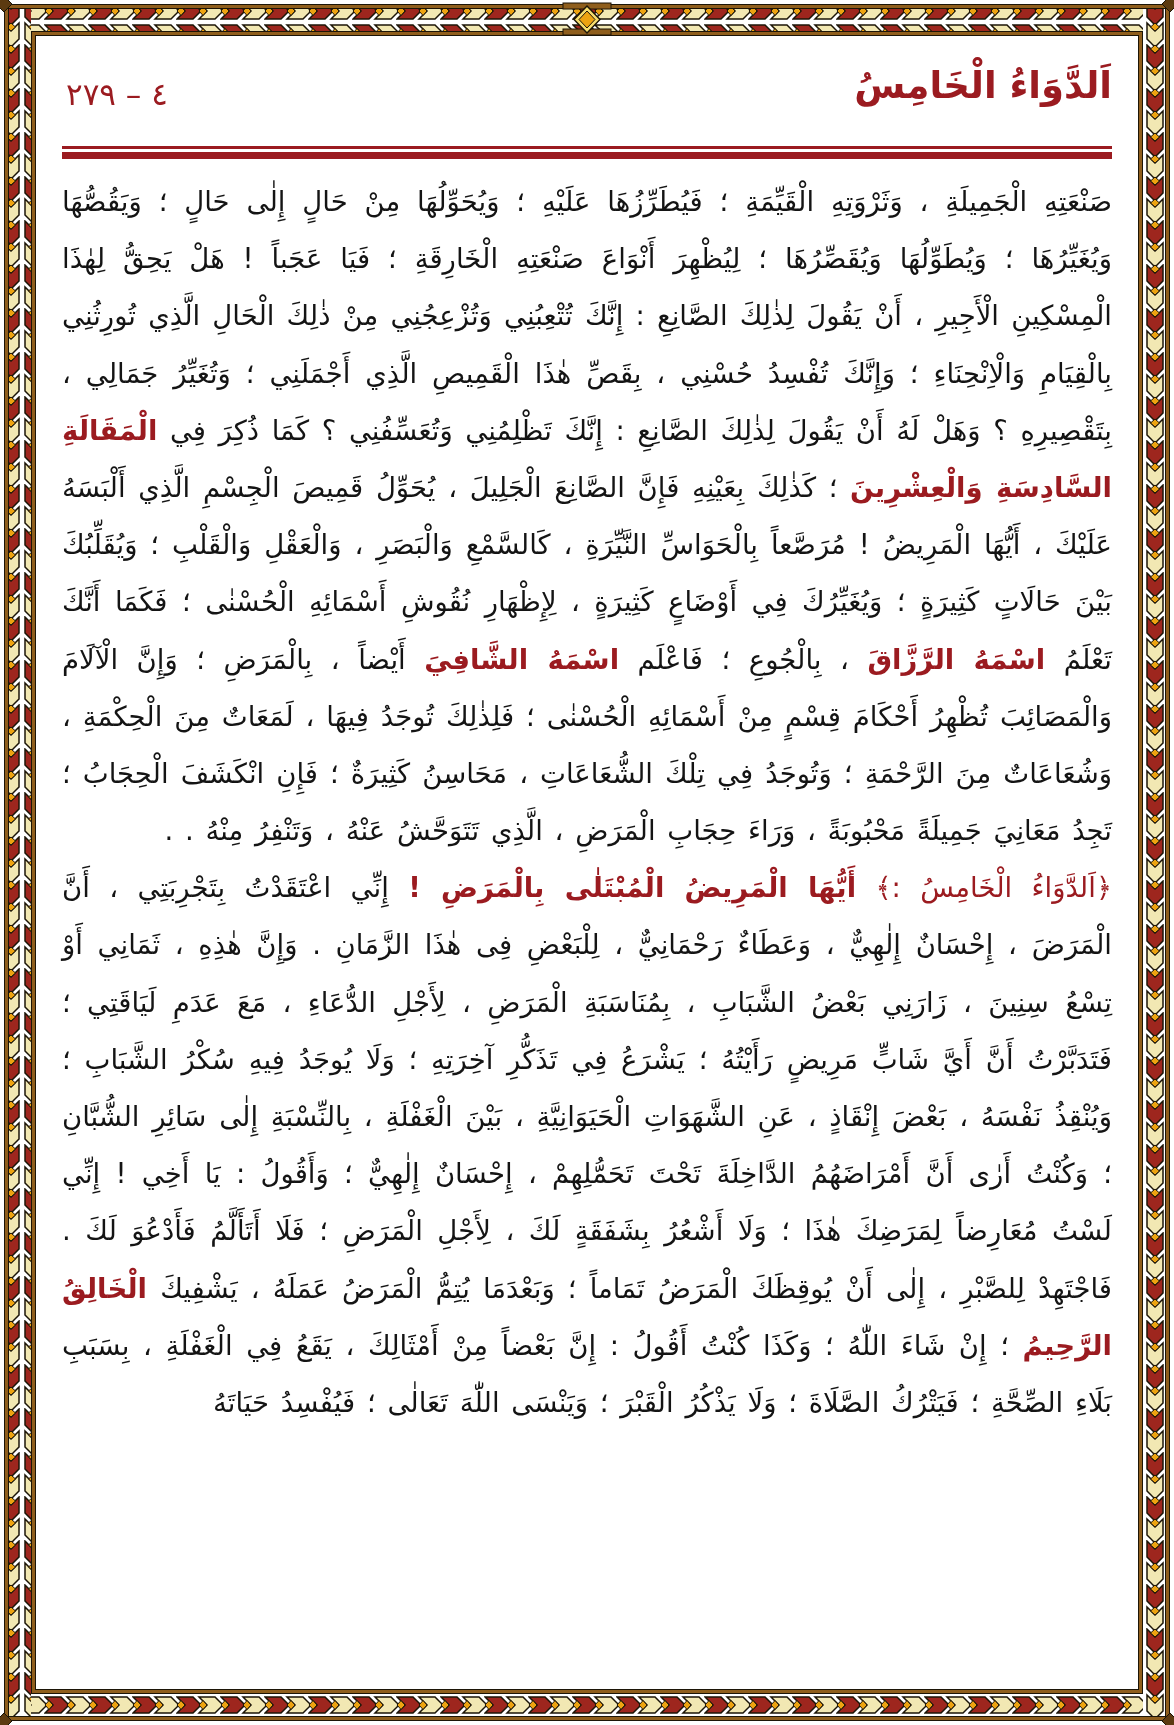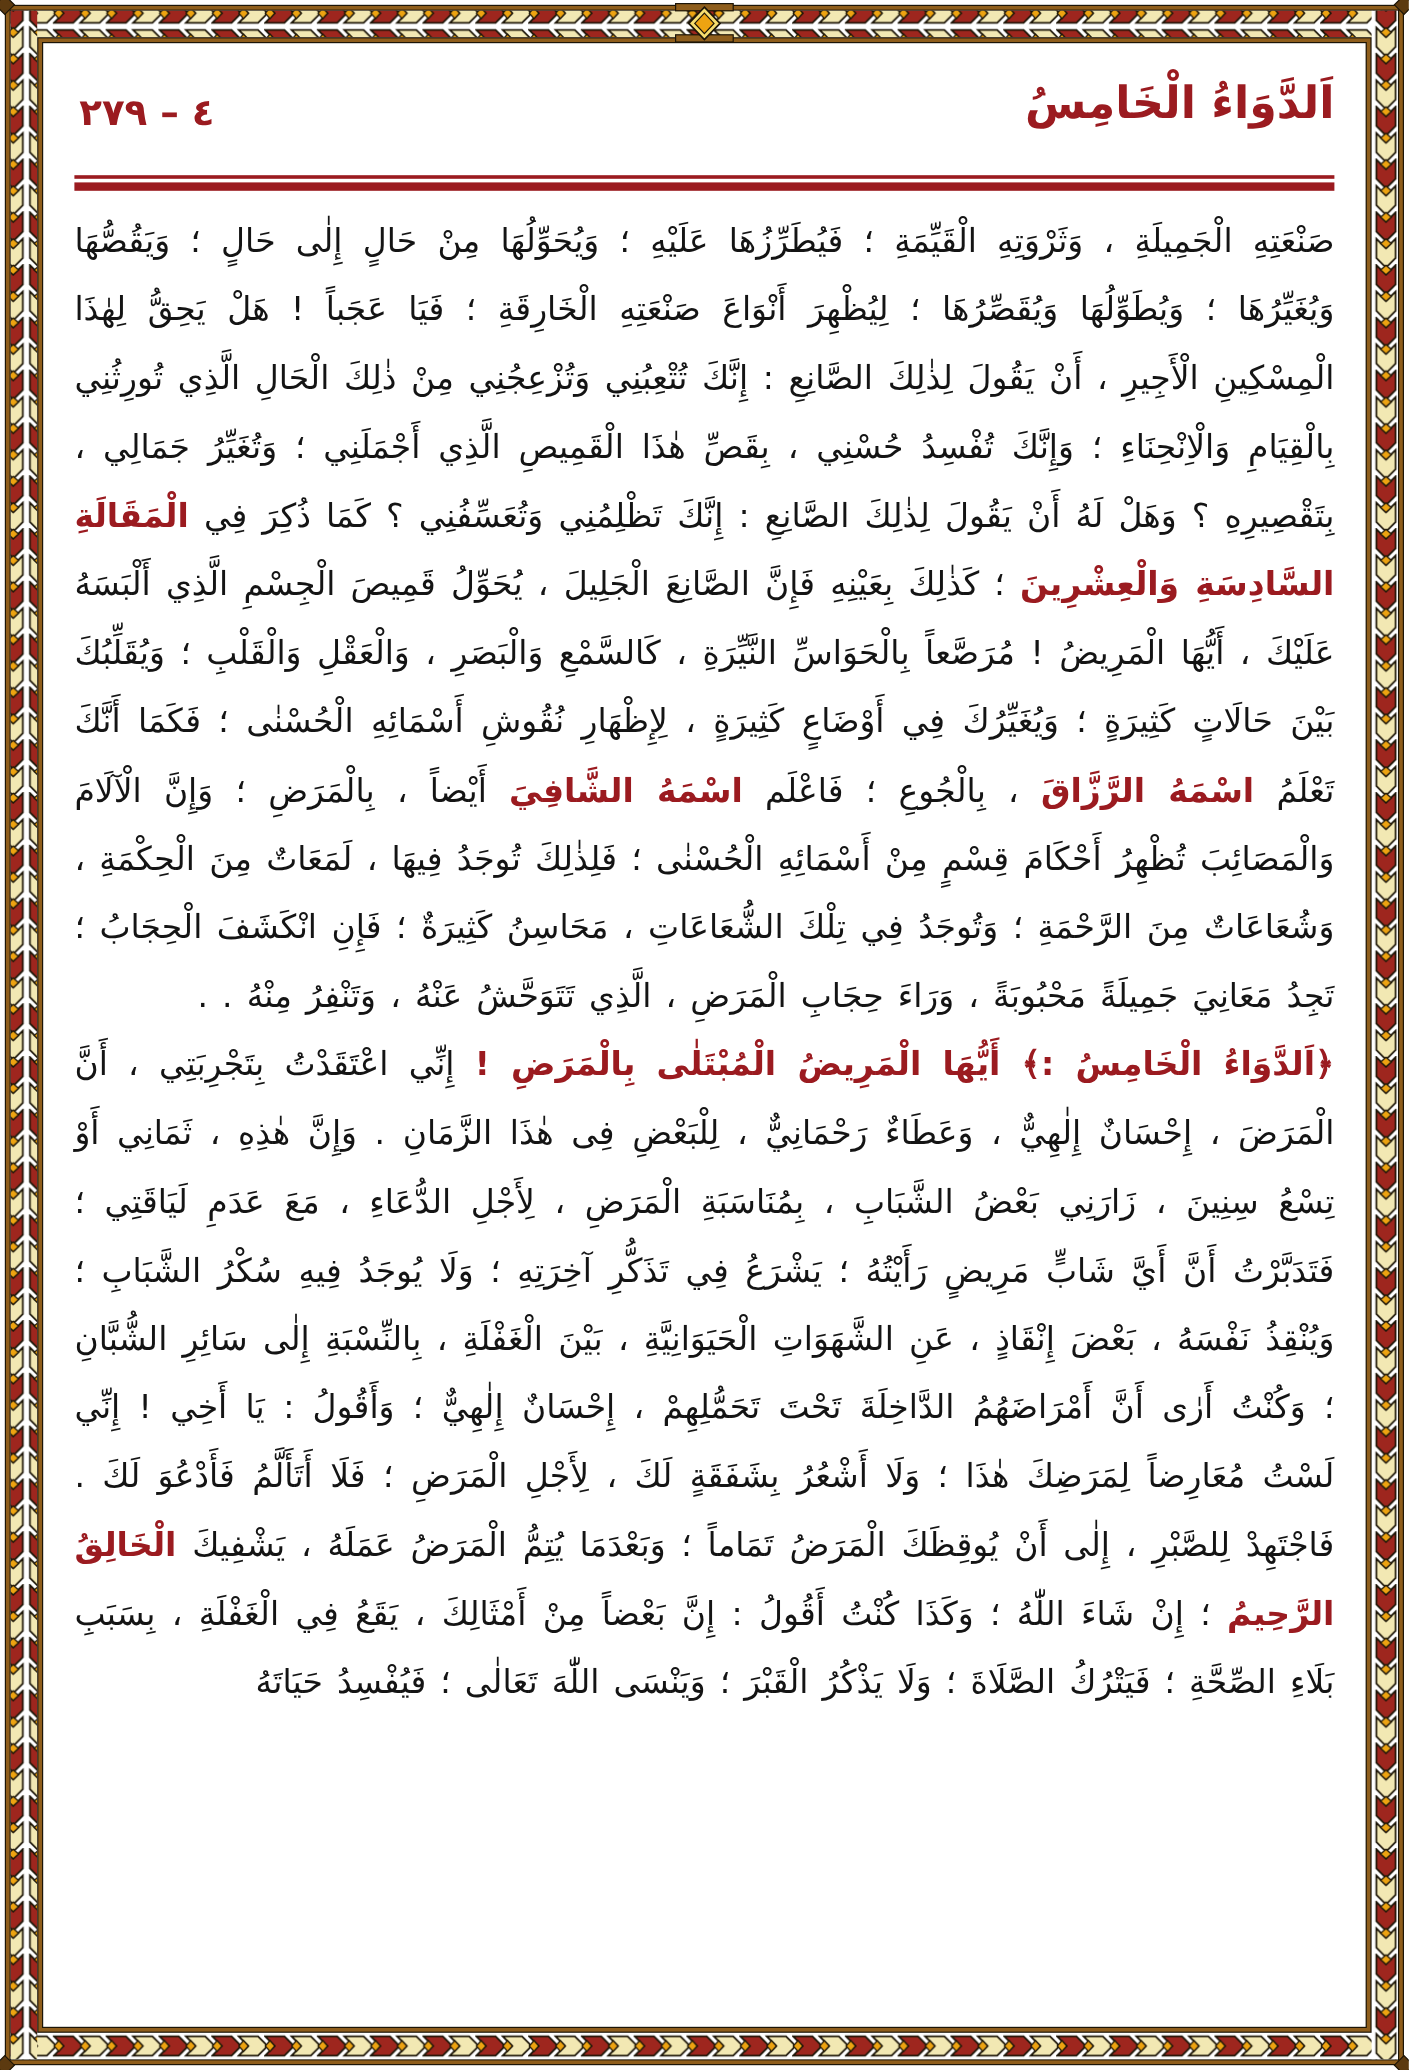--- a/index.html
+++ b/index.html
@@ -12,39 +12,39 @@
   .frame-svg { position:absolute; left:0; top:0; }
 
   .content {
     position:absolute; left:36px; top:36px; right:36px; bottom:36px;
     box-sizing:border-box; padding:24px 26px 0 26px;
   }
 
   .header { position:relative; height:78px; direction:rtl; }
   .page-number {
     position:absolute; left:4px; top:16px;
-    font-size:31px; font-weight:bold; color:var(--red); direction:rtl;
+    font-size:31px; font-weight:normal; color:var(--red); direction:rtl;
   }
   .page-title {
     position:absolute; left:0; right:0; top:4px; 
     font-size:37px; font-weight:bold; color:var(--red); direction:rtl;
   }
 
   .rule { margin-top:8px; }
   .rule .thin  { height:3px; background:var(--red); }
   .rule .thick { height:7px; background:var(--red); margin-top:3px; }
 
   .body-text {
     direction:rtl; text-align:justify; color:var(--ink);
     font-size:27.5px; line-height:2.08; word-spacing:3px; margin-top:14px;
   }
   .body-text p.para { margin:0; padding:0; }
   .black { color:var(--ink); }
   .red { color:var(--red); font-weight:bold; }
-  .heading { color:var(--red); font-weight:bold; }
+  .heading { color:var(--red); font-weight:normal; }
 </style>
 </head>
 <body>
 
 <svg class="frame-svg" width="1174" height="1725" viewBox="0 0 1174 1725" aria-hidden="true">
   <defs>
     <pattern id="chainH" width="44" height="22" patternUnits="userSpaceOnUse">
       <rect width="44" height="22" fill="#ffffff"></rect>
       <path d="M1,3 L17,3 L25,11 L17,19 L1,19 L9,11 Z" fill="#9e261e" stroke="#1c1507" stroke-width="1.5"></path>
       <path d="M23,3 L39,3 L47,11 L39,19 L23,19 L31,11 Z" fill="#f2e8b3" stroke="#1c1507" stroke-width="1.5"></path>

